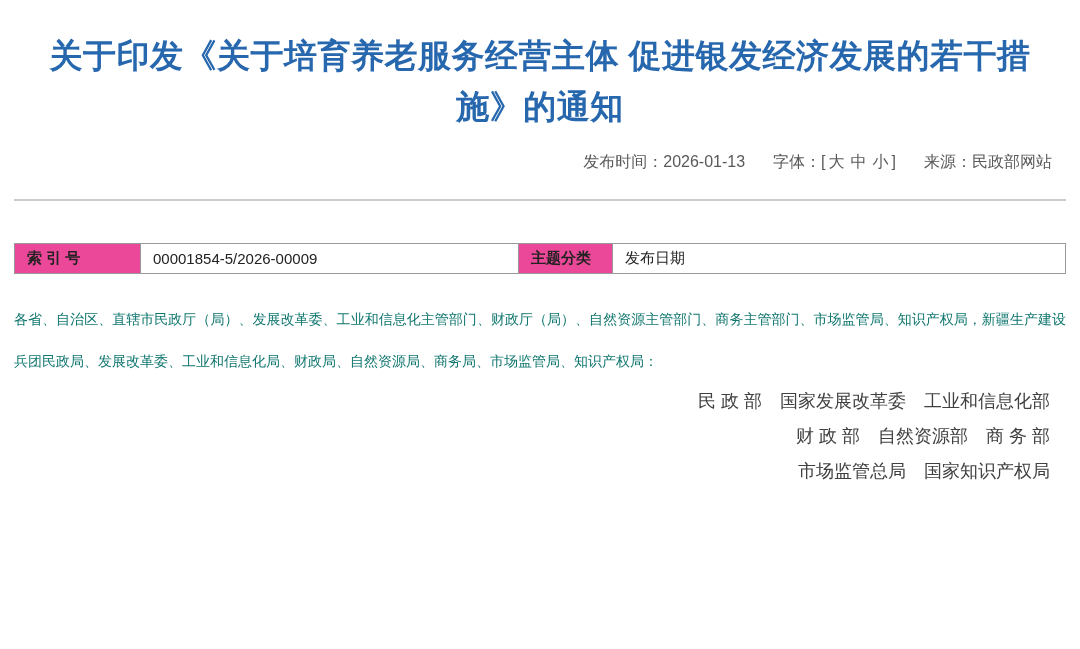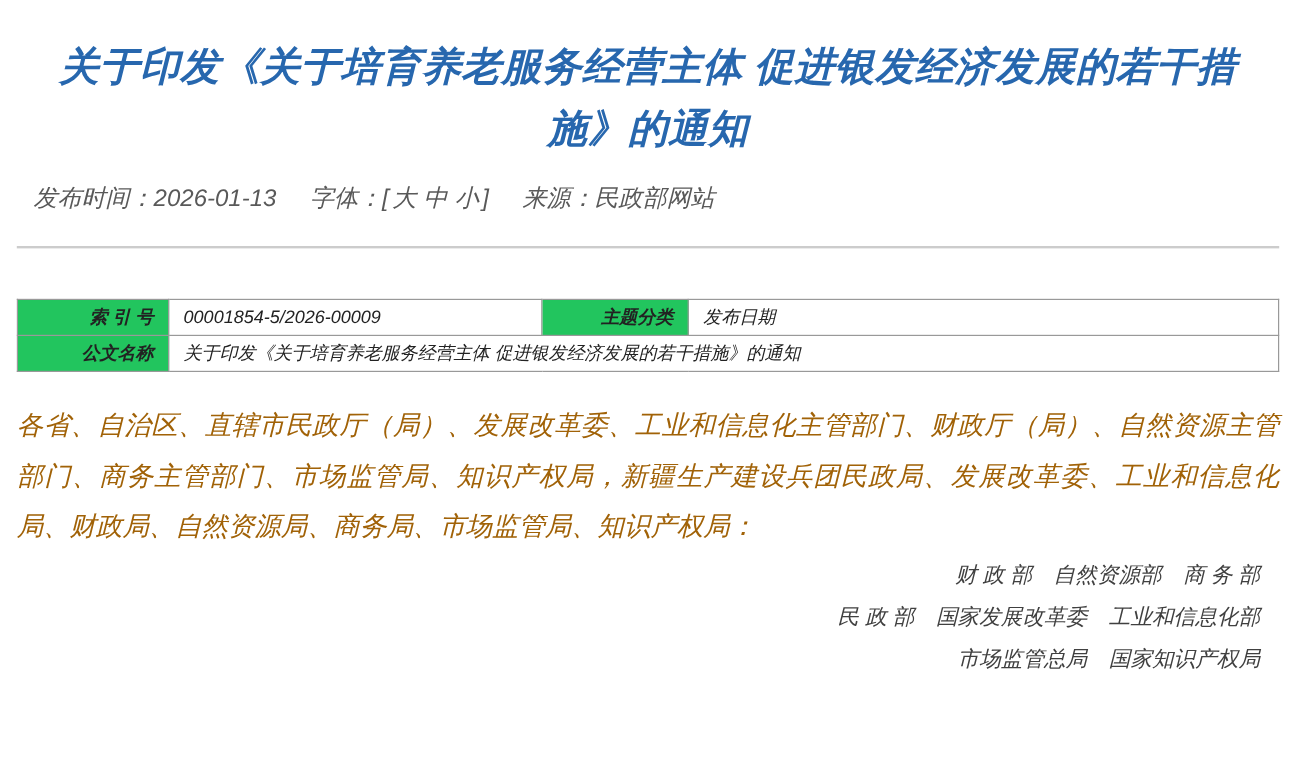--- a/index.html
+++ b/index.html
@@ -1,15 +1,15 @@
 <!DOCTYPE html>
 <html><head>
 <meta charset="utf-8">
 <style>
-  * { box-sizing: border-box; font-style: italic; }
+  * { box-sizing: border-box; }
   html, body {
     margin: 0;
     padding: 0;
     background: #ffffff;
     width: 1080px;
     height: 649px;
     overflow: hidden;
     font-family: "Liberation Sans", "DejaVu Sans", sans-serif;
     color: #333333;
   }
@@ -25,22 +25,22 @@
     text-align: center;
     font-size: 33px;
     line-height: 1.55;
     font-weight: bold;
     color: #2767ae;
     letter-spacing: 0.5px;
   }
   
   .meta-line {
     margin-top: 20px;
-    text-align: left;
-    font-size: 20px;
+    text-align: right;
+    font-size: 16px;
     color: #595959;
     white-space: nowrap;
   }
   .meta-line .meta-group { margin: 0 14px; }
   .meta-line .font-size-link {
     color: #595959;
     cursor: pointer;
     margin: 0 3px;
     text-decoration: none;
   }
@@ -59,34 +59,34 @@
     font-size: 15px;
     color: #222222;
   }
   table.info-table td {
     border: 1px solid #999999;
     height: 30px;
     padding: 3px 12px;
     vertical-align: middle;
   }
   table.info-table td.th-cell {
-    background: #22c55e;
+    background: #ec4899;
     font-weight: bold;
-    text-align: right;
+    text-align: left;
     white-space: nowrap;
   }
   td.col-label-1 { width: 126px; }
-  td.col-value-1 { width: 311px; }
-  td.col-label-2 { width: 122px; }
+  td.col-value-1 { width: 378px; }
+  td.col-label-2 { width: 94px; }
   
   .doc-body {
     margin-top: 24px;
-    font-size: 22px;
+    font-size: 14px;
     line-height: 42px;
-    color: #a16207;
+    color: #0f766e;
     text-align: justify;
   }
   .doc-body p { margin: 0; }
   .doc-body p.indent { text-indent: 2em; line-height: 36px; }
   
   .signature-block {
     margin-top: 2px;
     text-align: right;
     font-size: 18px;
     line-height: 35px;
@@ -108,31 +108,27 @@
   <hr class="divider">
 
   <table class="info-table">
     <tbody>
       <tr>
         <td class="th-cell col-label-1">索 引 号</td>
         <td class="col-value-1">00001854-5/2026-00009</td>
         <td class="th-cell col-label-2">主题分类</td>
         <td>发布日期</td>
       </tr>
-      <tr>
-        <td class="th-cell col-label-1">公文名称</td>
-        <td colspan="3">关于印发《关于培育养老服务经营主体 促进银发经济发展的若干措施》的通知</td>
-      </tr>
     </tbody>
   </table>
 
   <div class="doc-body">
     <p>各省、自治区、直辖市民政厅（局）、发展改革委、工业和信息化主管部门、财政厅（局）、自然资源主管部门、商务主管部门、市场监管局、知识产权局，新疆生产建设兵团民政局、发展改革委、工业和信息化局、财政局、自然资源局、商务局、市场监管局、知识产权局：</p>
   </div>
 
   <div class="signature-block">
+    <div>民 政 部　国家发展改革委　工业和信息化部</div>
     <div>财 政 部　自然资源部　商 务 部</div>
-    <div>民 政 部　国家发展改革委　工业和信息化部</div>
     <div>市场监管总局　国家知识产权局</div>
 
   </div>
 
 </div>
 
 </body></html>

